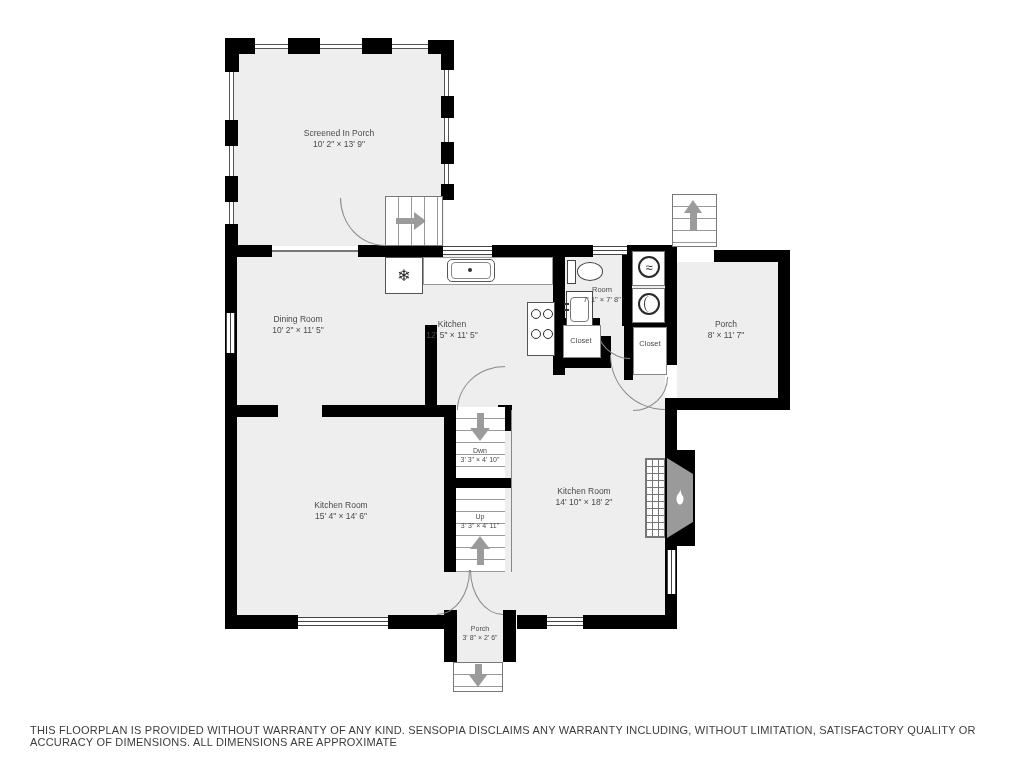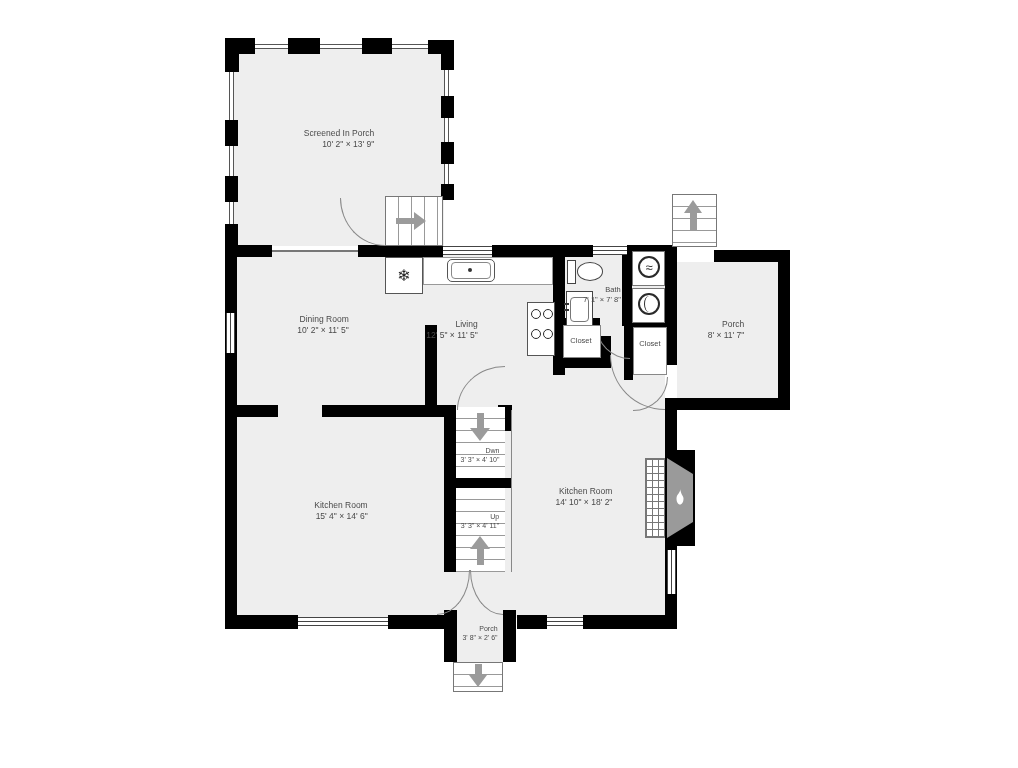--- a/index.html
+++ b/index.html
@@ -14,21 +14,21 @@
   .win-h{position:absolute;height:9px;background:#fff;border-top:1px solid #444;border-bottom:1px solid #444;
          background-image:linear-gradient(to bottom,transparent 3px,#444 3px,#444 4px,transparent 4px);}
   .win-v{position:absolute;width:9px;background:#fff;border-left:1px solid #444;border-right:1px solid #444;
          background-image:linear-gradient(to right,transparent 3px,#444 3px,#444 4px,transparent 4px);}
   .arc{position:absolute;border:0 solid #888;background:transparent;}
   .tread-v{background-image:repeating-linear-gradient(to right,transparent 0,transparent 12px,#999 12px,#999 13px);}
   .tread-h{background-image:repeating-linear-gradient(to bottom,transparent 0,transparent 11px,#999 11px,#999 12px);}
   .box{border:1px solid #777;}
   .lbl{position:absolute;transform:translate(-50%,-50%);text-align:center;color:#4a4a4a;
        font-size:8.5px;line-height:1.35;white-space:nowrap;}
-  .lbl span{display:block;text-align:right;}
+  .lbl span{display:block;}
   .lbl.small{font-size:7.5px;}
   .lbl.tiny{font-size:7px;}
   .stem{position:absolute;background:#9b9b9b;}
   .head{position:absolute;width:0;height:0;}
   .circle{position:absolute;border:2px solid #2a2a2a;border-radius:50%;background:#fff;
           display:flex;align-items:center;justify-content:center;color:#2a2a2a;}
   .burner{position:absolute;width:10px;height:10px;border:1.5px solid #2a2a2a;border-radius:50%;background:#fff;}
   .disclaimer{position:absolute;left:30px;top:724px;width:970px;font-size:11px;color:#3d3d3d;
               letter-spacing:0.2px;}
 </style>
@@ -165,30 +165,30 @@
   <div class="w" style="left:665px;top:450px;width:30px;height:96px;"></div>
   <div style="position:absolute;left:667px;top:458px;width:26px;height:80px;background:#9a9a9a;clip-path:polygon(0 0,100% 20%,100% 80%,0 100%);"></div>
   <svg style="position:absolute;left:673px;top:489px;" width="14" height="18" viewBox="0 0 14 18">
       <path d="M7 0 C8 3.5 3.5 5 3.5 9.5 C3.5 13 5 15.5 7 15.5 C9 15.5 10.5 13 10.5 9.5 C10.5 7 8.8 6.2 8.2 4 C7.8 2.6 7.4 1.3 7 0 Z" fill="#ffffff"></path>
     </svg>
 
   <div class="lbl" style="left:339px;top:139px;">
     <span>Screened In Porch</span>
       <span>10' 2" × 13' 9"</span>
   </div>
-  <div class="lbl" style="left:323px;top:325px;">
+  <div class="lbl" style="left:298px;top:325px;">
     <span>Dining Room</span>
       <span>10' 2" × 11' 5"</span>
   </div>
   <div class="lbl" style="left:452px;top:330px;">
-    <span>Living</span>
+    <span>Kitchen</span>
       <span>12' 5" × 11' 5"</span>
   </div>
   <div class="lbl small" style="left:602px;top:295px;">
-    <span>Bath</span>
+    <span>Room</span>
       <span>7' 1" × 7' 8"</span>
   </div>
   <div class="lbl small" style="left:581px;top:341px;">
     <span>Closet</span>
   </div>
   <div class="lbl small" style="left:650px;top:344px;">
     <span>Closet</span>
   </div>
   <div class="lbl" style="left:726px;top:330px;">
     <span>Porch</span>
@@ -208,13 +208,14 @@
   </div>
   <div class="lbl tiny" style="left:480px;top:521px;">
     <span>Up</span>
       <span>3' 3" × 4' 11"</span>
   </div>
   <div class="lbl tiny" style="left:480px;top:633px;">
     <span>Porch</span>
       <span>3' 8" × 2' 6"</span>
   </div>
 
+  <div class="disclaimer">THIS FLOORPLAN IS PROVIDED WITHOUT WARRANTY OF ANY KIND. SENSOPIA DISCLAIMS ANY WARRANTY INCLUDING, WITHOUT LIMITATION, SATISFACTORY QUALITY OR ACCURACY OF DIMENSIONS. ALL DIMENSIONS ARE APPROXIMATE</div>
 </div>
 
 </body></html>

